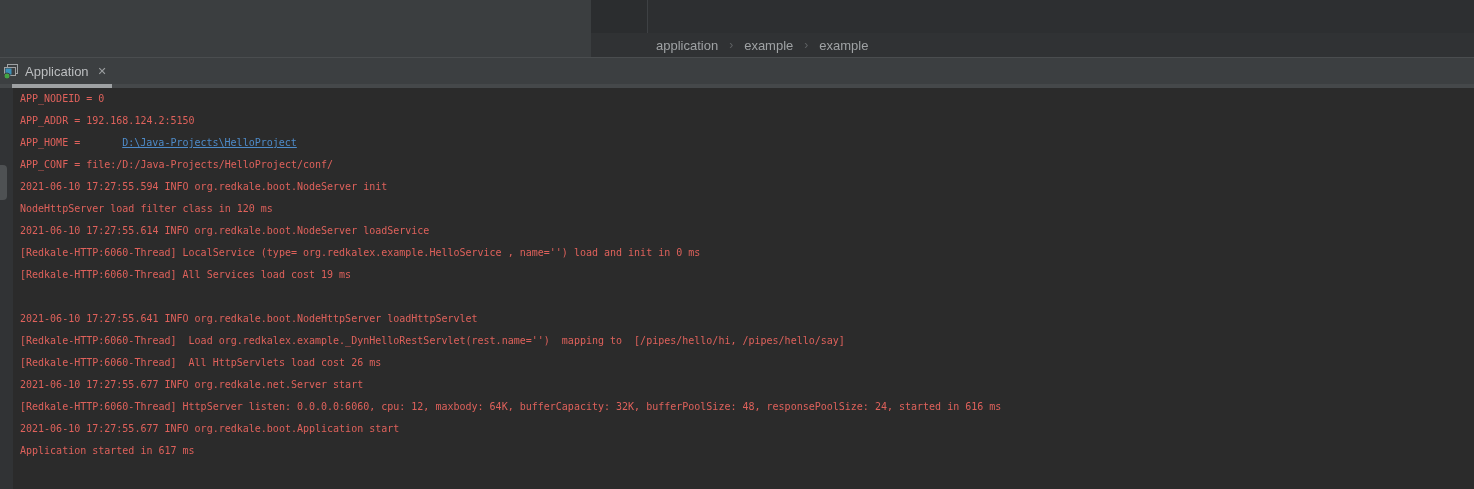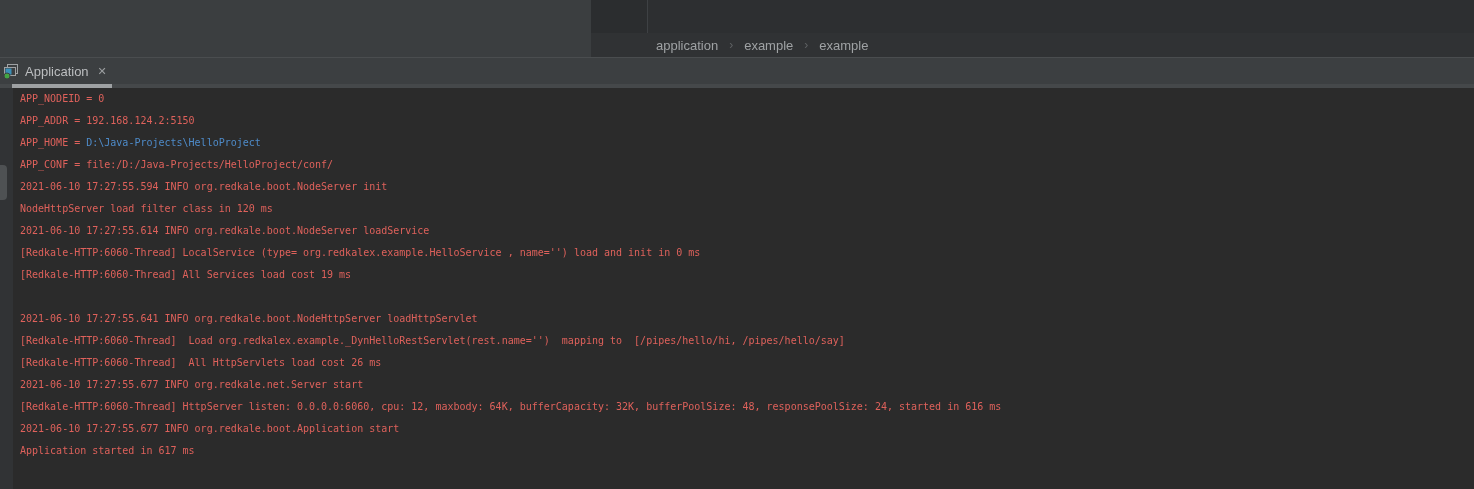--- a/index.html
+++ b/index.html
@@ -50,21 +50,21 @@
   .gutter{position:absolute;left:0;top:0;bottom:0;width:13px;background:#313335;}
   .gutter-handle{position:absolute;left:0;top:77px;width:7px;height:35px;background:#4E5153;border-radius:0 4px 4px 0;}
   .console-lines{
     position:absolute;left:20px;top:0;right:0;
     font-family:"DejaVu Sans Mono", monospace;
     font-size:10px;line-height:22px;
     color:var(--console-error-text);
     white-space:pre;
   }
   .console-line{height:22px;}
-  .link{color:var(--console-link);cursor:pointer;}
+  .link{color:var(--console-link);text-decoration:underline;cursor:pointer;margin-left:36px;}
 </style>
 </head>
 <body>
 
 <div>
 
   <div class="top-left-panel"></div>
 
   <div class="top-right-upper">
     <div class="upper-block-a"></div>

